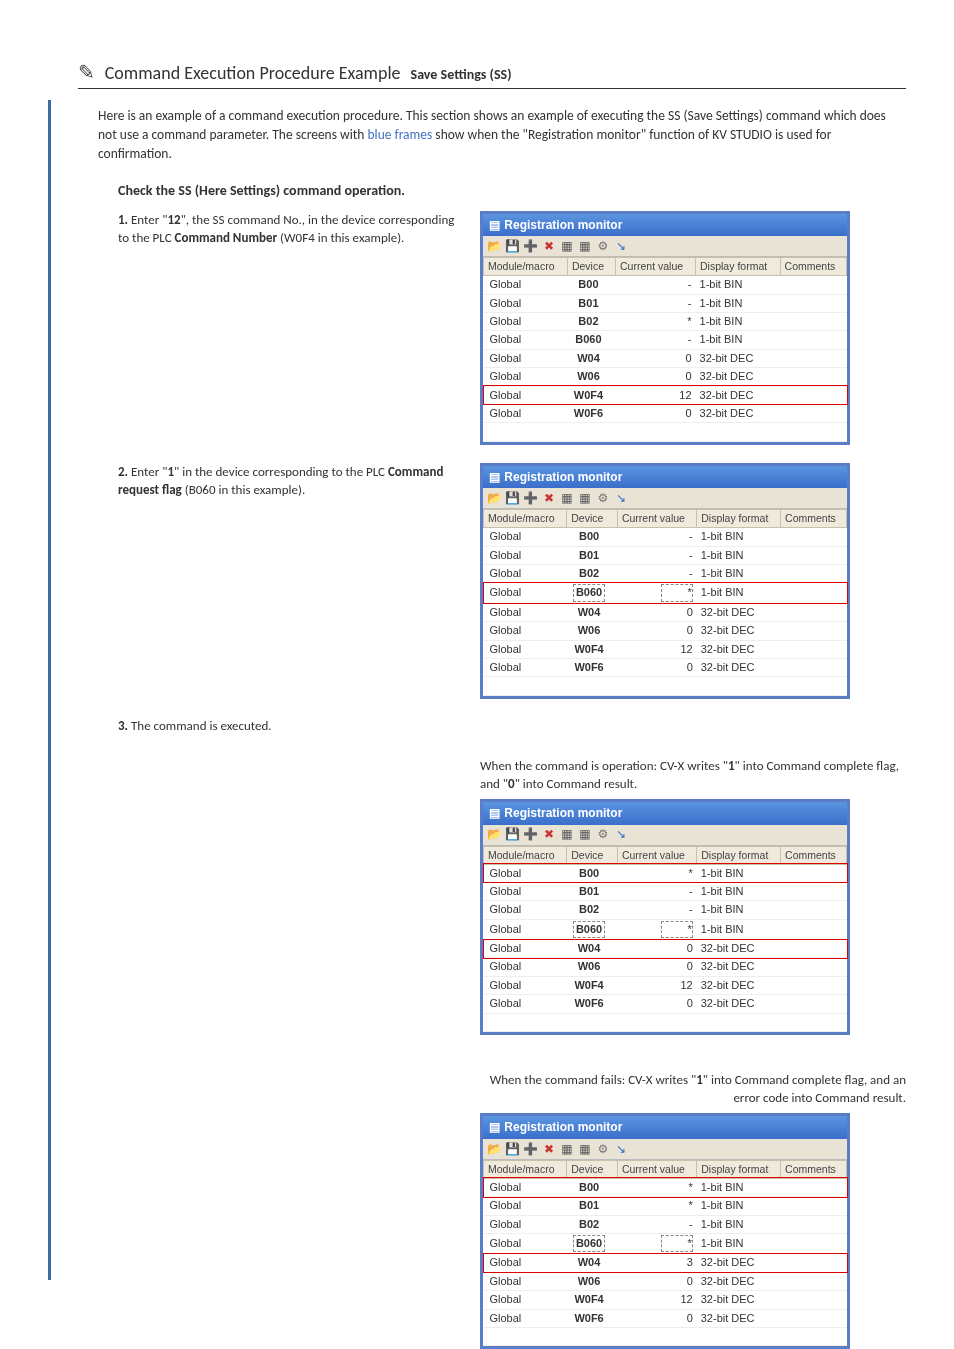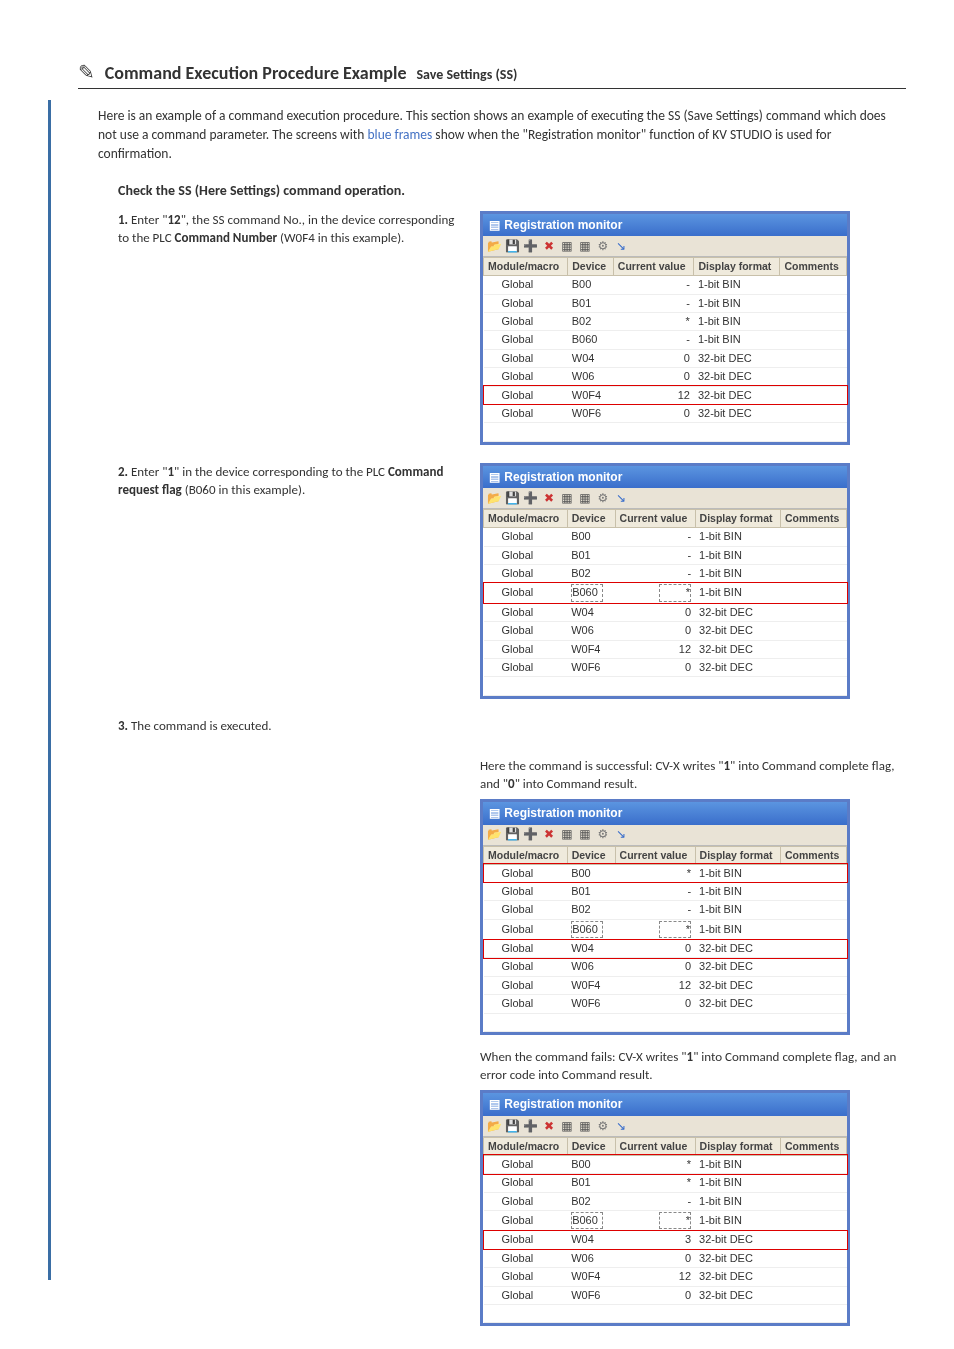--- a/index.html
+++ b/index.html
@@ -1,42 +1,42 @@
 <!DOCTYPE html>
 <html><head>
 <meta charset="utf-8">
 <style>
   * { box-sizing: border-box; margin: 0; padding: 0; }
   body { font-family: Calibri, Arial, sans-serif; font-size: 13px; color: #333; width: 954px; margin: 0 auto; background: #fff; padding: 60px 48px 40px 48px; position: relative; }
   .left-bar { position: absolute; left: 48px; top: 100px; width: 3px; height: 1180px; background: #3a6ea5; }
   .header-row { display: flex; align-items: baseline; border-bottom: 1.5px solid #333; padding-bottom: 4px; margin-left: 30px; margin-bottom: 18px; gap: 10px; }
   .pencil-icon { font-size: 20px; color: #444; }
-  .header-title { font-size: 18px; font-weight: bold; }
+  .header-title { font-size: 18px; font-weight: normal; }
   .header-sub { font-size: 14px; font-weight: bold; }
   .intro { margin-left: 50px; margin-right: 20px; font-size: 13.5px; line-height: 1.4; }
   .blue-text { color: #4472c4; text-align: center; }
   .section-title { font-weight: bold; font-size: 14px; margin: 18px 0 12px 70px; }
   .two-col { display: flex; gap: 12px; margin-left: 70px; margin-right: 0; margin-bottom: 18px; align-items: flex-start; }
   .col-left { flex: 0 0 350px; font-size: 13px; line-height: 1.4; }
   .col-right { flex: 1; font-size: 13px; line-height: 1.4; }
   .step-text { margin-bottom: 6px; }
   .step-num { font-weight: bold; }
   .bold { font-weight: bold; }
 
   .reg-window { border: 3px solid #5b7cc7; background: #fff; font-family: Tahoma, Arial, sans-serif; font-size: 11px; width: 370px; }
   .reg-titlebar { background: linear-gradient(#5b95e0,#3a6ecb); color: #fff; font-weight: bold; padding: 3px 6px; font-size: 12px; display: flex; align-items: center; gap: 4px; }
   .reg-toolbar { background: #e9e3d6; padding: 2px 4px; display: flex; gap: 2px; border-bottom: 1px solid #bbb; }
   .tb-icon { width: 16px; height: 16px; display: inline-flex; align-items: center; justify-content: center; font-size: 12px; }
   .reg-table { width: 100%; border-collapse: collapse; font-size: 11px; }
-  .reg-table th { background: #efeadc; font-weight: bold; padding: 1px 4px; border: 1px solid #c8c0aa; text-align: left; font-size: 10.5px; color: #444; }
+  .reg-table th { background: #efeadc; font-weight: normal; padding: 1px 4px; border: 1px solid #c8c0aa; text-align: left; font-size: 10.5px; color: #444; }
   .reg-table td { padding: 1px 4px; border-bottom: 1px solid #eee; white-space: nowrap; }
-  .reg-table td.dev { text-align: left; padding-right: 10px; }
+  .reg-table td.dev { text-align: center; padding-right: 10px; font-weight: bold; }
   .reg-table td.cv { text-align: right; padding-right: 4px; }
   .reg-table tr.hl-red { outline: 1px solid #d00; }
-  .reg-table tr td:first-child { padding-left: 18px; }
+  .reg-table tr td:first-child { padding-left: 6px; }
   .dashed-cell { border: 1px dashed #888; display: inline-block; min-width: 32px; }
 </style>
 </head>
 <body>
 
 <div class="left-bar"></div>
 
 <div class="header-row">
   <span class="pencil-icon">✎</span>
   <span class="header-title">Command Execution Procedure Example</span>
@@ -255,21 +255,21 @@
 
 <div class="two-col">
   <div class="col-left">
     <p class="step-text">
       <span class="step-num">3.</span><span> The command is executed.</span>
     </p>
     <br>
   </div>
   <div class="col-right">
     <p style="margin-top:40px; margin-bottom:6px;">
-      <span>Here the command is successful: CV-X writes "</span><span class="bold">1</span><span>" into Command complete flag, and "</span><span class="bold">0</span><span>" into Command result.</span>
+      <span>When the command is operation: CV-X writes "</span><span class="bold">1</span><span>" into Command complete flag, and "</span><span class="bold">0</span><span>" into Command result.</span>
     </p>
     <div class="reg-window">
         <div class="reg-titlebar">
           <span>▤</span>
           <span>Registration monitor</span>
         </div>
         <div class="reg-toolbar">
           <span class="tb-icon" style="color:#d9a23a">📂</span>
           <span class="tb-icon" style="color:#3a6ecb">💾</span>
           <span class="tb-icon" style="color:#3a8a3a">➕</span>
@@ -350,21 +350,21 @@
               <td>&nbsp;</td>
               <td></td>
               <td></td>
               <td></td>
               <td></td>
             </tr>
           </tbody>
         </table>
       </div>
 
-    <p style="margin-top:13px; margin-bottom:6px;">
+    <p style="margin-top:36px; margin-bottom:6px;text-align:right;">
       <span>When the command fails: CV-X writes "</span><span class="bold">1</span><span>" into Command complete flag, and an error code into Command result.</span>
     </p>
     <div class="reg-window">
         <div class="reg-titlebar">
           <span>▤</span>
           <span>Registration monitor</span>
         </div>
         <div class="reg-toolbar">
           <span class="tb-icon" style="color:#d9a23a">📂</span>
           <span class="tb-icon" style="color:#3a6ecb">💾</span>

